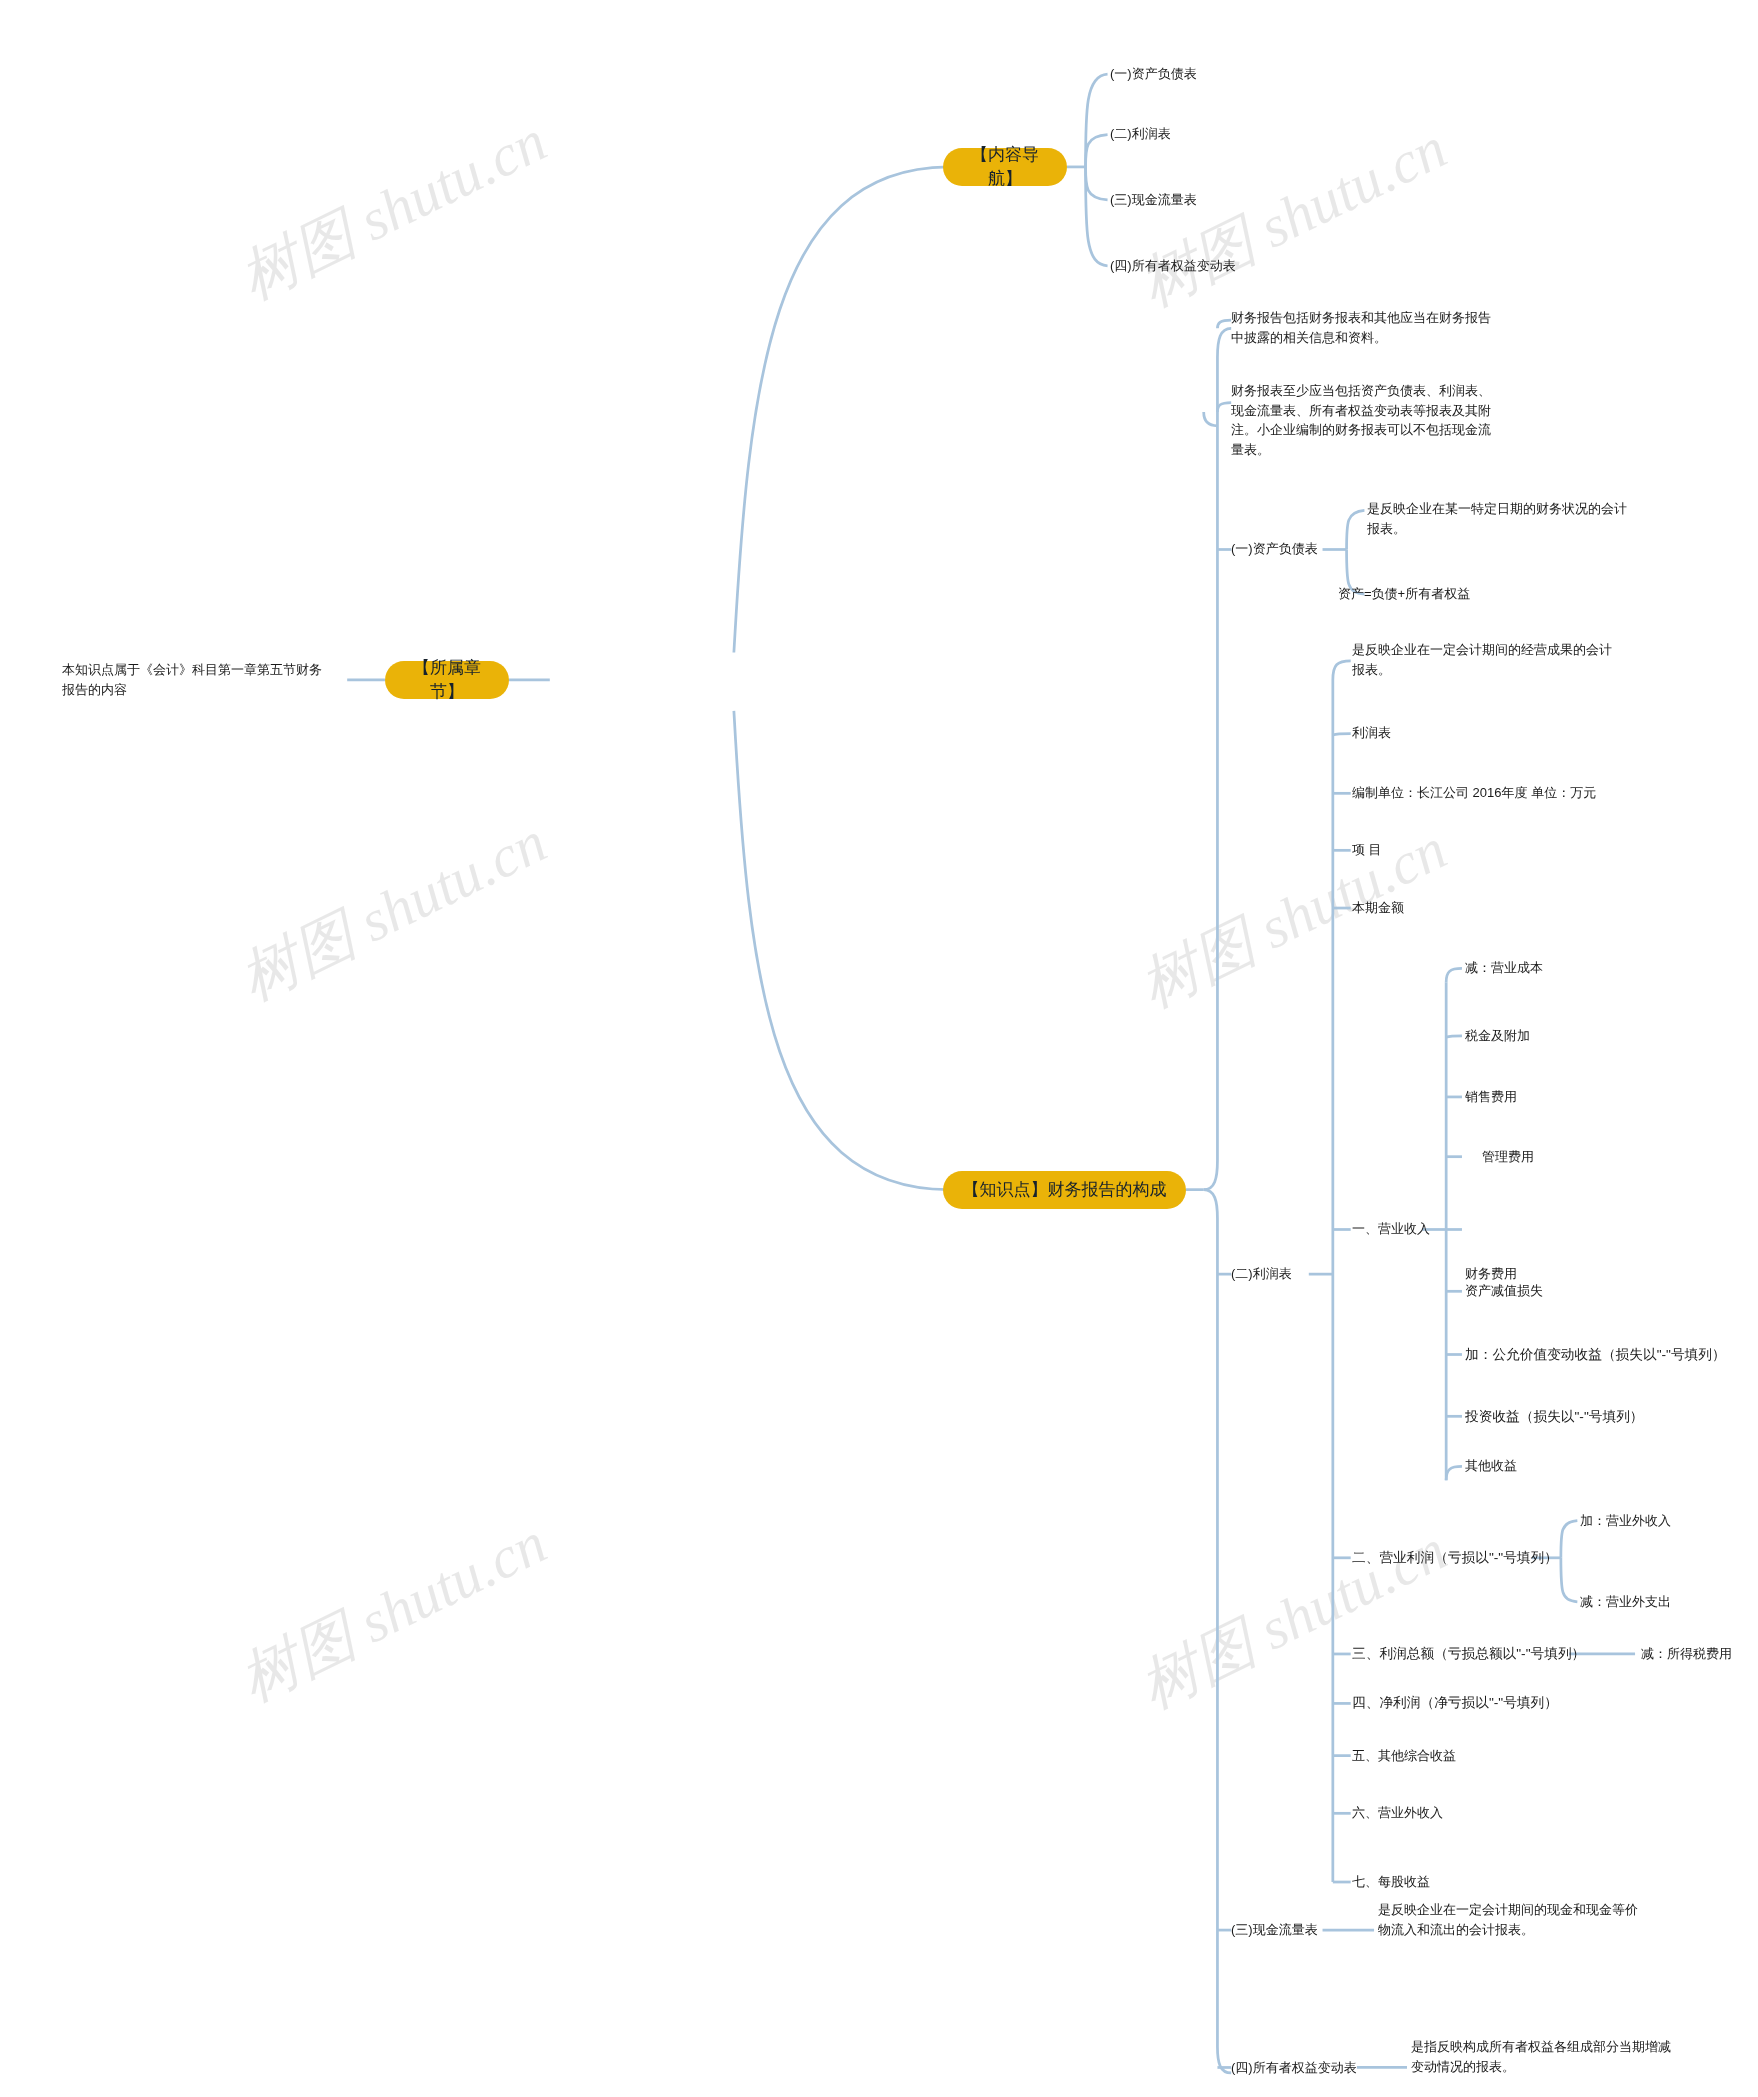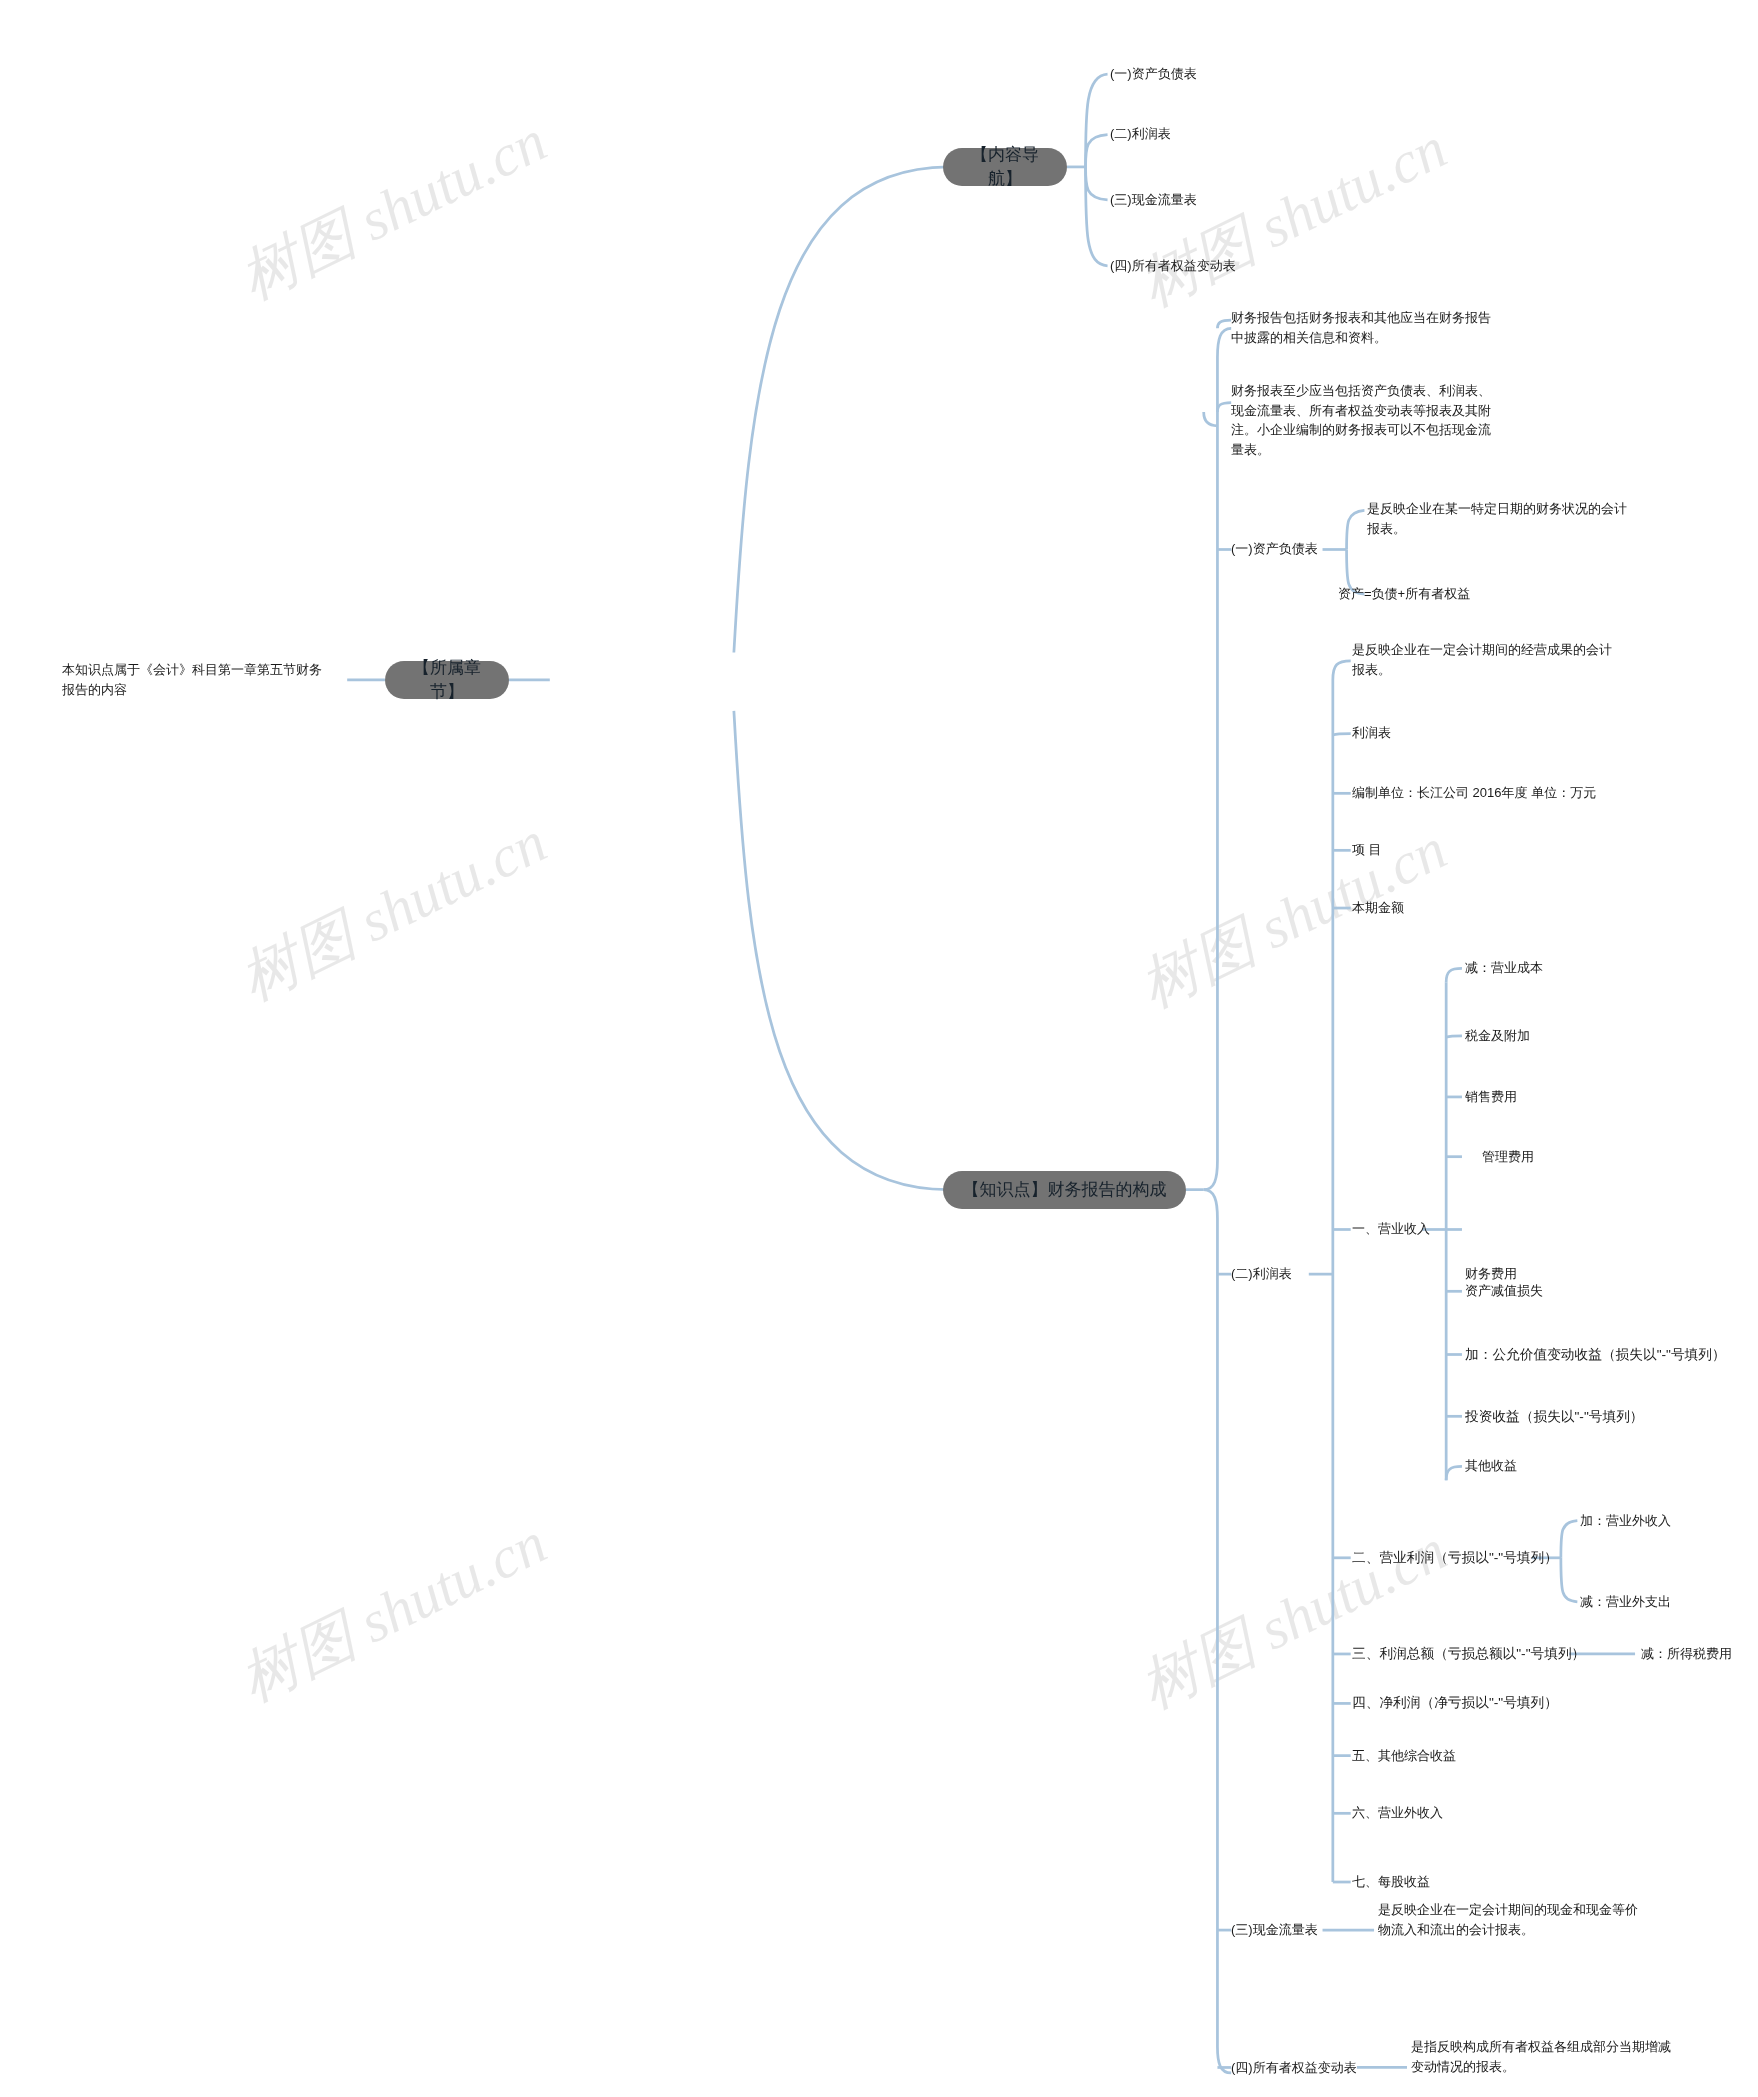--- a/index.html
+++ b/index.html
@@ -41,21 +41,21 @@
     line-height:1.42;
   }
   .root{
     background:#a3c1dd;
     color:#1b2733;
     font-size:27.5px;
     padding:15px 23.4px;
     border-radius:41px;
   }
   .branch{
-    background:#737373;
+    background:#eab308;
     color:#17222c;
     font-size:17px;
     padding:11px 18px;
   }
   .leaf{
     font-size:13px;
     line-height:1.5;
     color:#1a1a1a;
     white-space:pre-line;
   }

